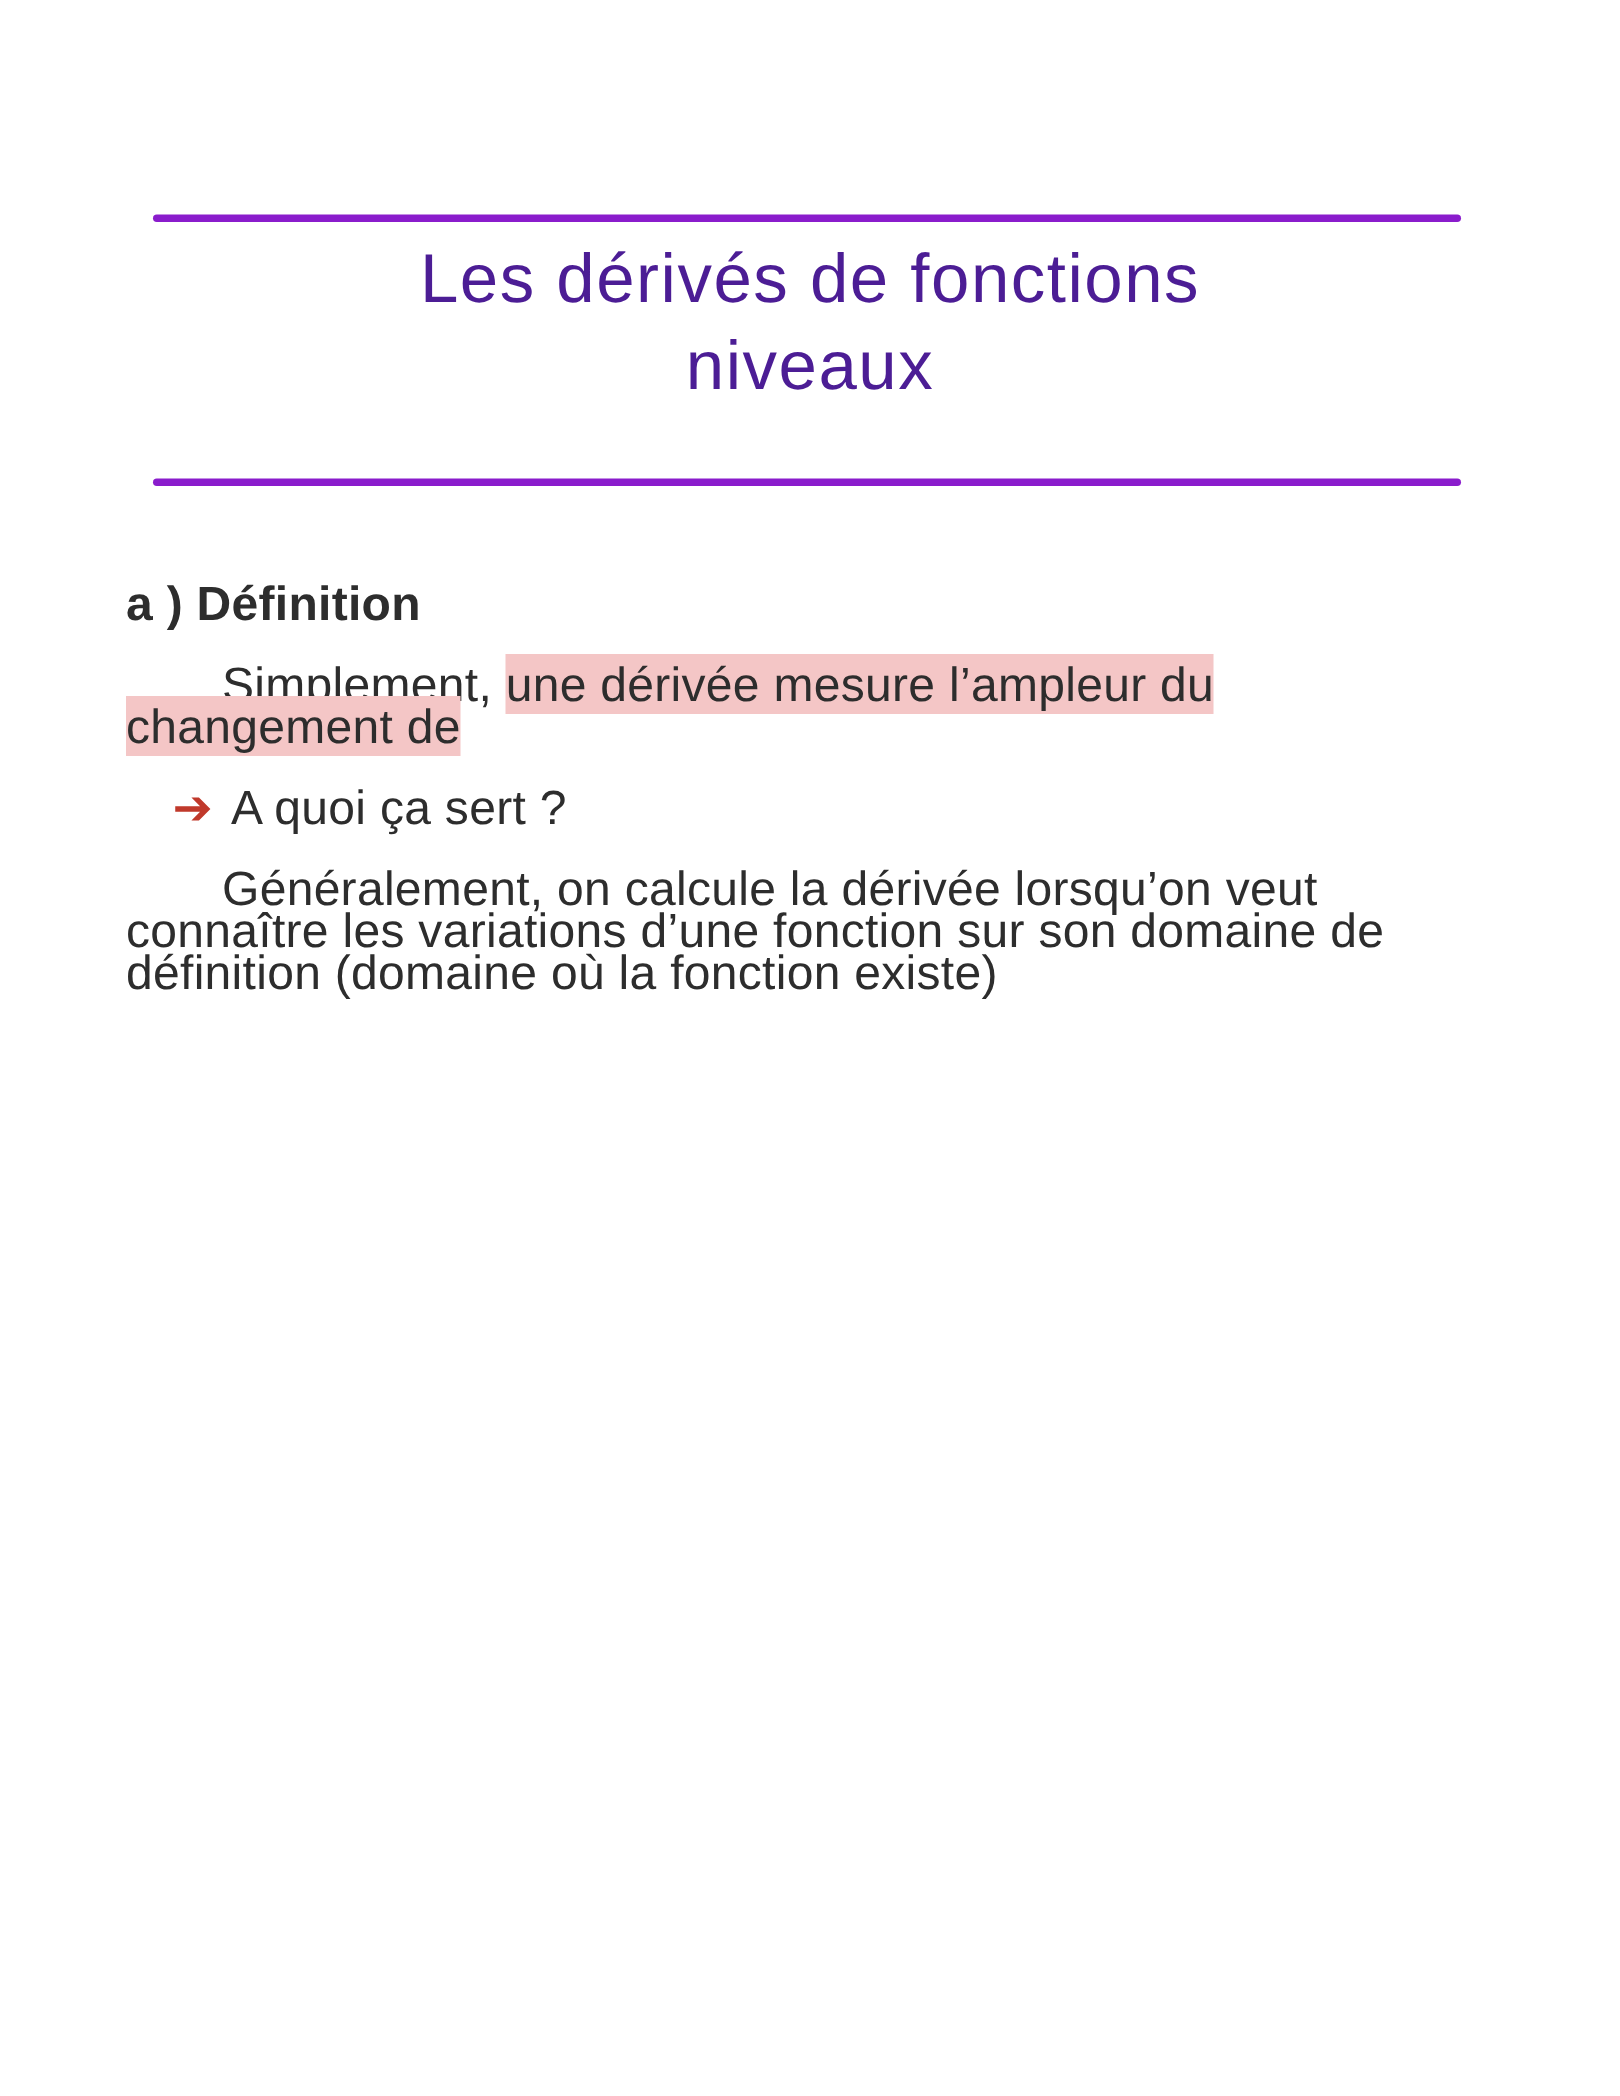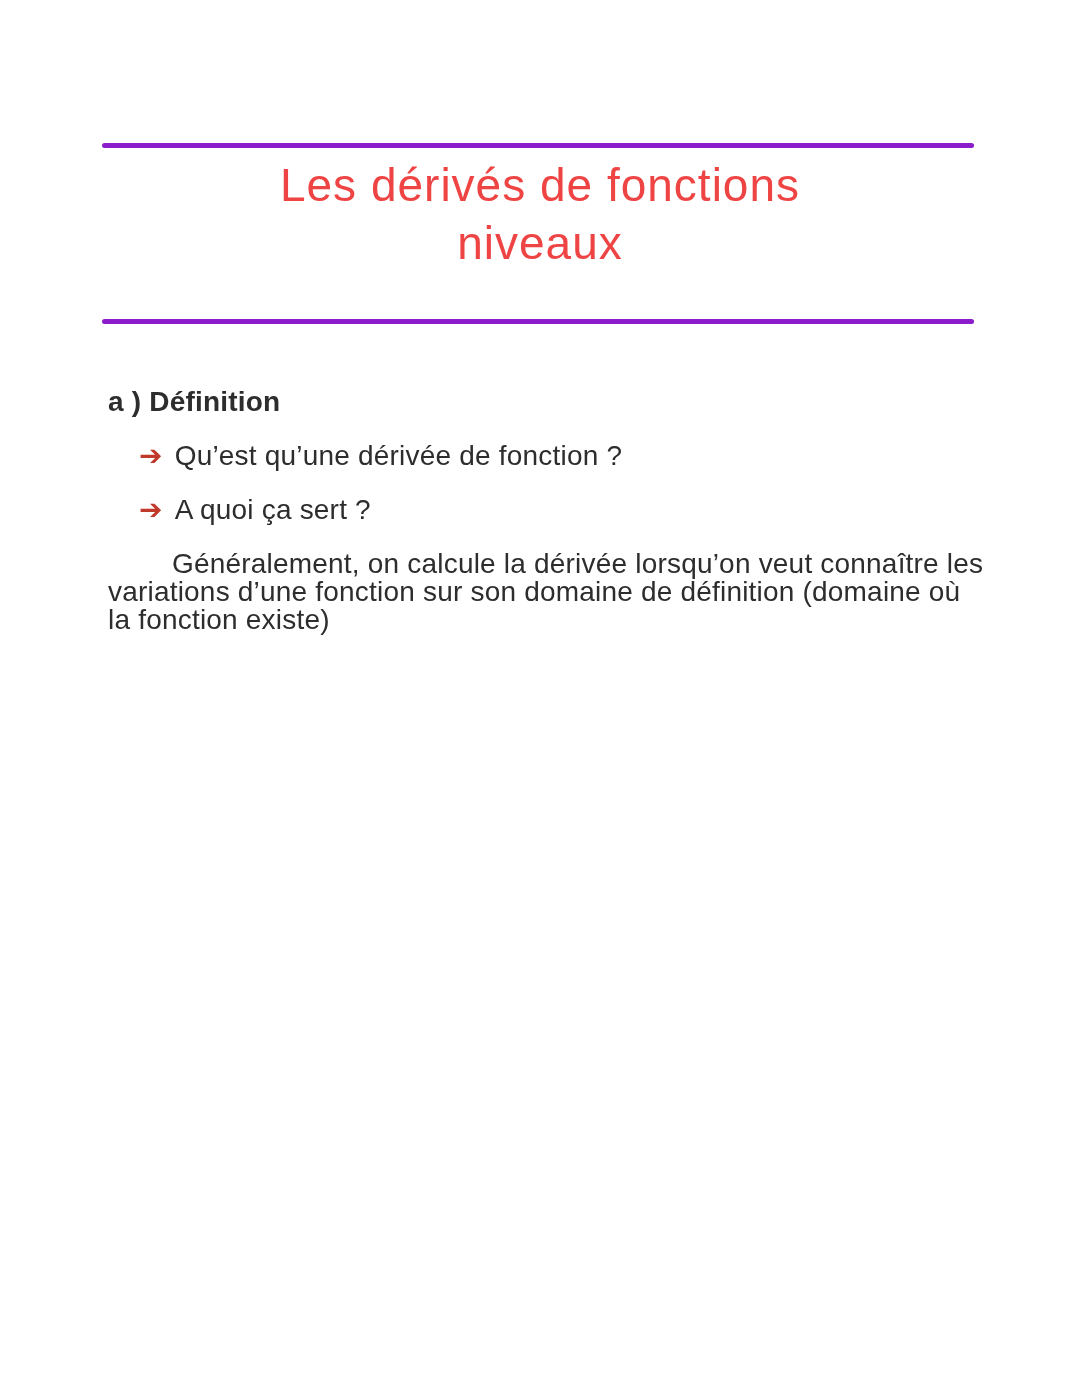--- a/index.html
+++ b/index.html
@@ -32,29 +32,29 @@
     position: absolute;
     top: 156px;
     left: 0;
     width: 100%;
     margin: 0;
     text-align: center;
     font-size: 46px;
     font-weight: 500;
     line-height: 58px;
     letter-spacing: 1px;
-    color: #ef4444;
+    color: #4c1d95;
   }
   .title .title-line { display: block; }
   .content {
     position: absolute;
     top: 388px;
-    left: 108px;
+    left: 84px;
     width: 878px;
-    font-size: 28px;
+    font-size: 32px;
     line-height: 28px;
     letter-spacing: 0.2px;
   }
   .heading {
     margin: 0 0 26px 0;
     font-weight: 700;
   }
   .bullet {
     margin: 0 0 26px 0;
     padding-left: 31px;
@@ -88,23 +88,23 @@
     <span class="title-line">Les dérivés de fonctions</span>
     <span class="title-line">niveaux</span>
   </h1>
 
   <div class="rule rule-bottom"></div>
 
   <div class="content">
 
     <p class="heading">a ) Définition</p>
 
-    <p class="bullet"><span class="arrow">➔</span><span class="bullet-text">Qu’est qu’une dérivée de fonction ?</span></p>
 
     <p class="para split">
+        <span class="pline indented"><span>Simplement, </span><mark class="hl">une dérivée mesure l’ampleur du changement de</mark></span>
       </p>
 
     <p class="bullet"><span class="arrow">➔</span><span class="bullet-text">A quoi ça sert ?</span></p>
 
     <p class="para">Généralement, on calcule la dérivée lorsqu’on veut connaître les variations d’une fonction sur son domaine de définition (domaine où la fonction existe)</p>
 
 
 
   </div>
 

